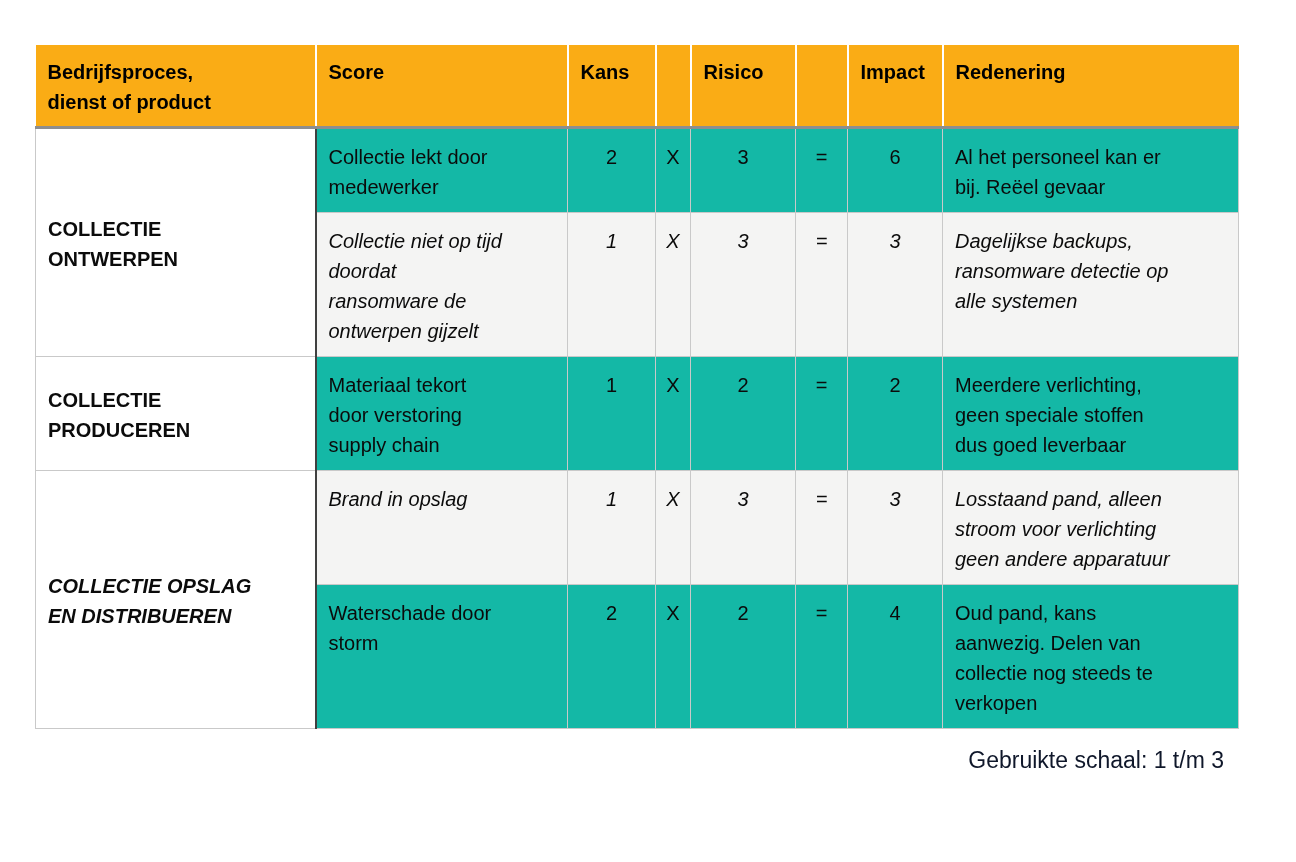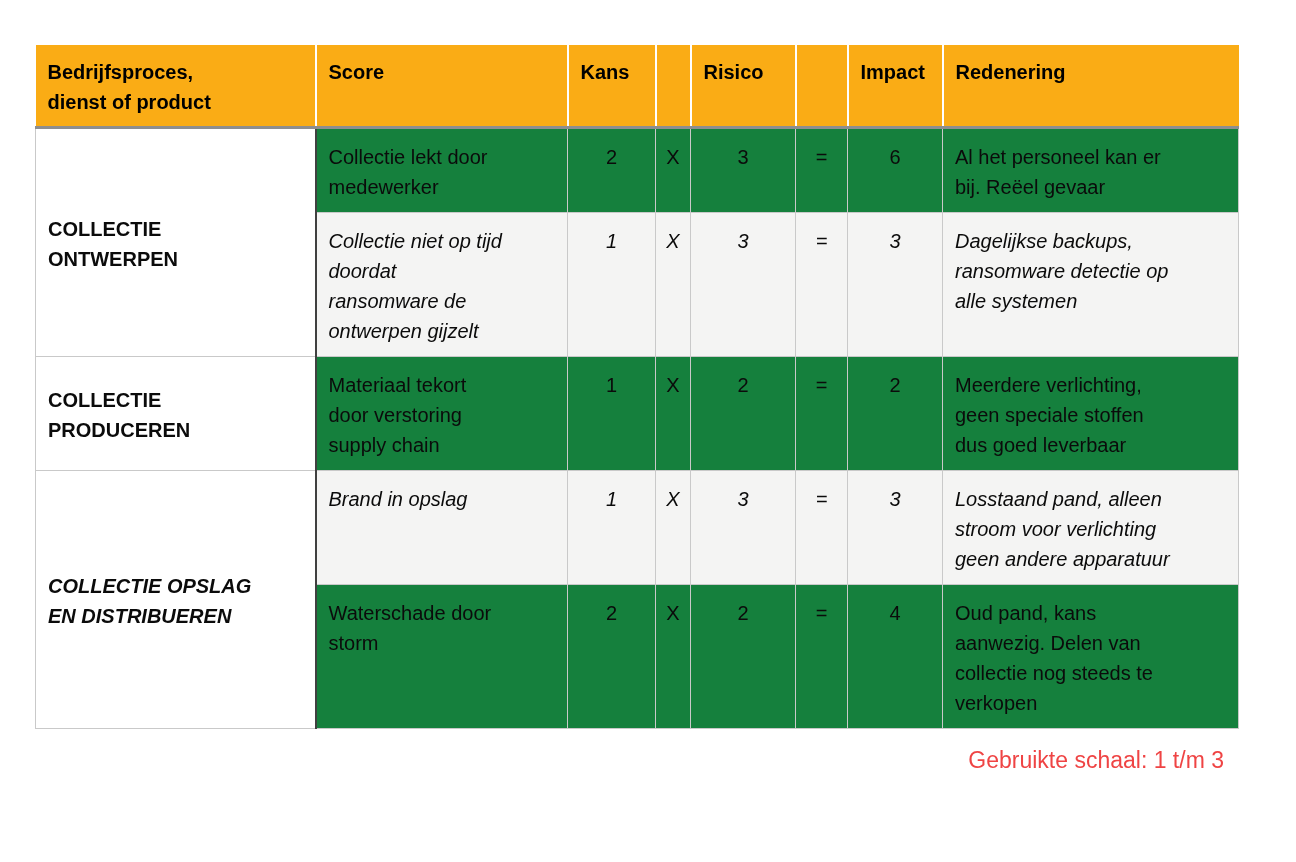--- a/index.html
+++ b/index.html
@@ -41,21 +41,21 @@
   }
   th.last { border-right: none; }
   
   td {
     font-size: 20px;
     line-height: 30px;
     vertical-align: top;
     padding: 13px 12px 10px 12px;
     border: 1px solid #C9C9C9;
     white-space: pre-line;
-    background: #15803d;
+    background: #14b8a6;
   }
   tr.r-alt td { background: #F4F4F3; font-style: italic; }
   td.group {
     font-weight: bold;
     vertical-align: middle;
     background: #ffffff !important;
     border-right: 2px solid #404040;
   }
   td.num {
     text-align: center;
@@ -70,21 +70,21 @@
   .footer-note {
     position: absolute;
     left: 35px;
     top: 744px;
     width: 1203px;
     text-align: right;
     padding-right: 14px;
     box-sizing: border-box;
     font-size: 23px;
     line-height: 32px;
-    color: #ef4444;
+    color: #0f172a;
   }
 </style>
 </head>
 <body>
 
 <div class="page">
 
   <table class="risk-table">
     <colgroup>
       <col style="width:280px">

